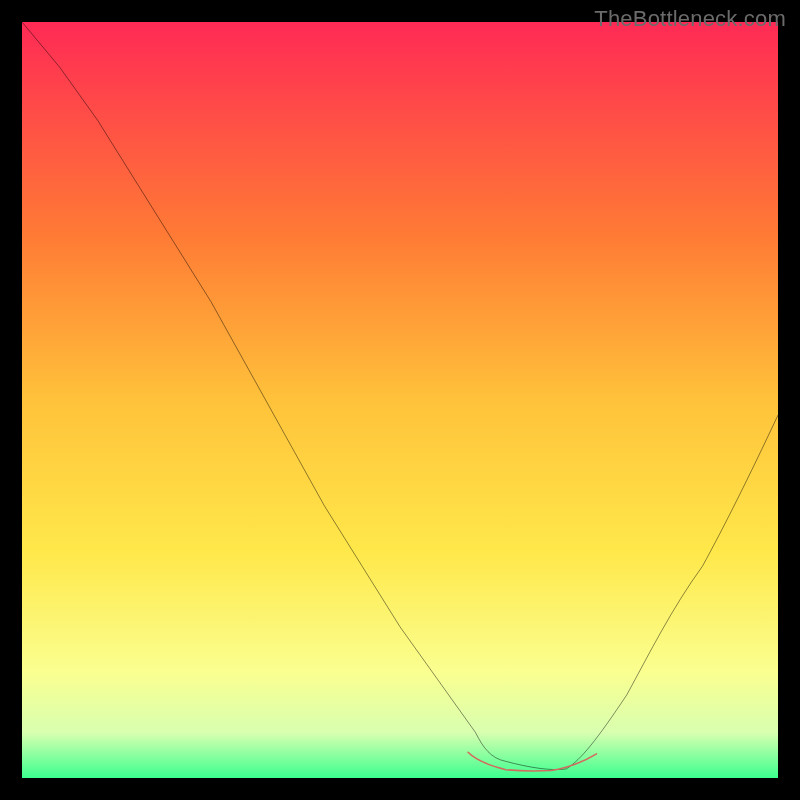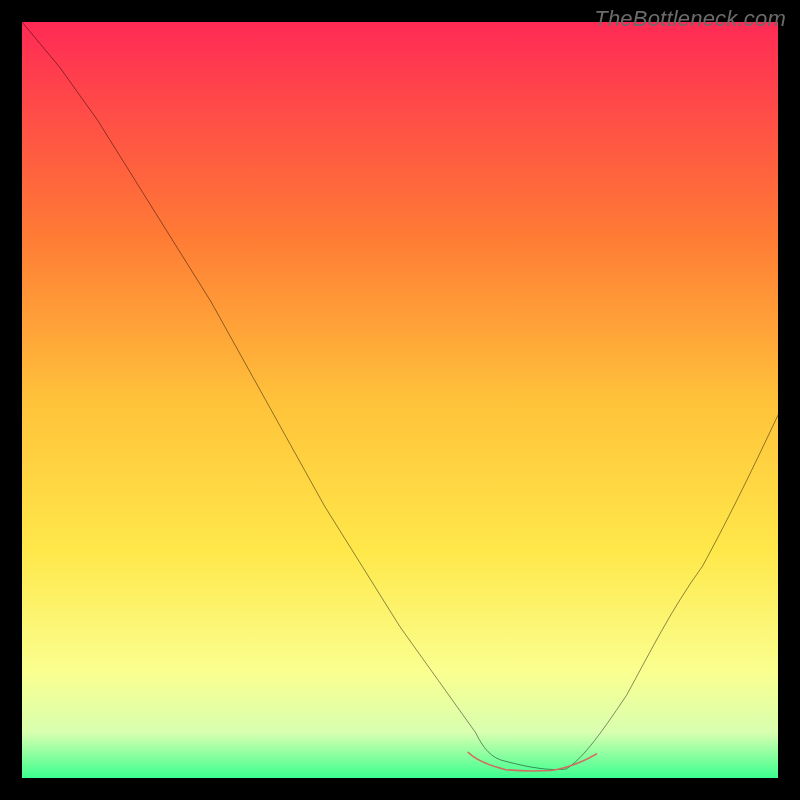--- a/index.html
+++ b/index.html
@@ -32,21 +32,20 @@
   }
   .watermark {
     position: absolute;
     top: 6px;
     right: 14px;
     color: #6b6b6b;
     font-size: 22px;
     font-weight: 400;
     letter-spacing: 0.2px;
     user-select: none;
-    font-style: italic;
   }
 </style>
 </head>
 <body>
 
 <div class="frame">
 
   <div class="plot">
     <svg viewBox="0 0 100 100" preserveAspectRatio="none">
       <defs>

